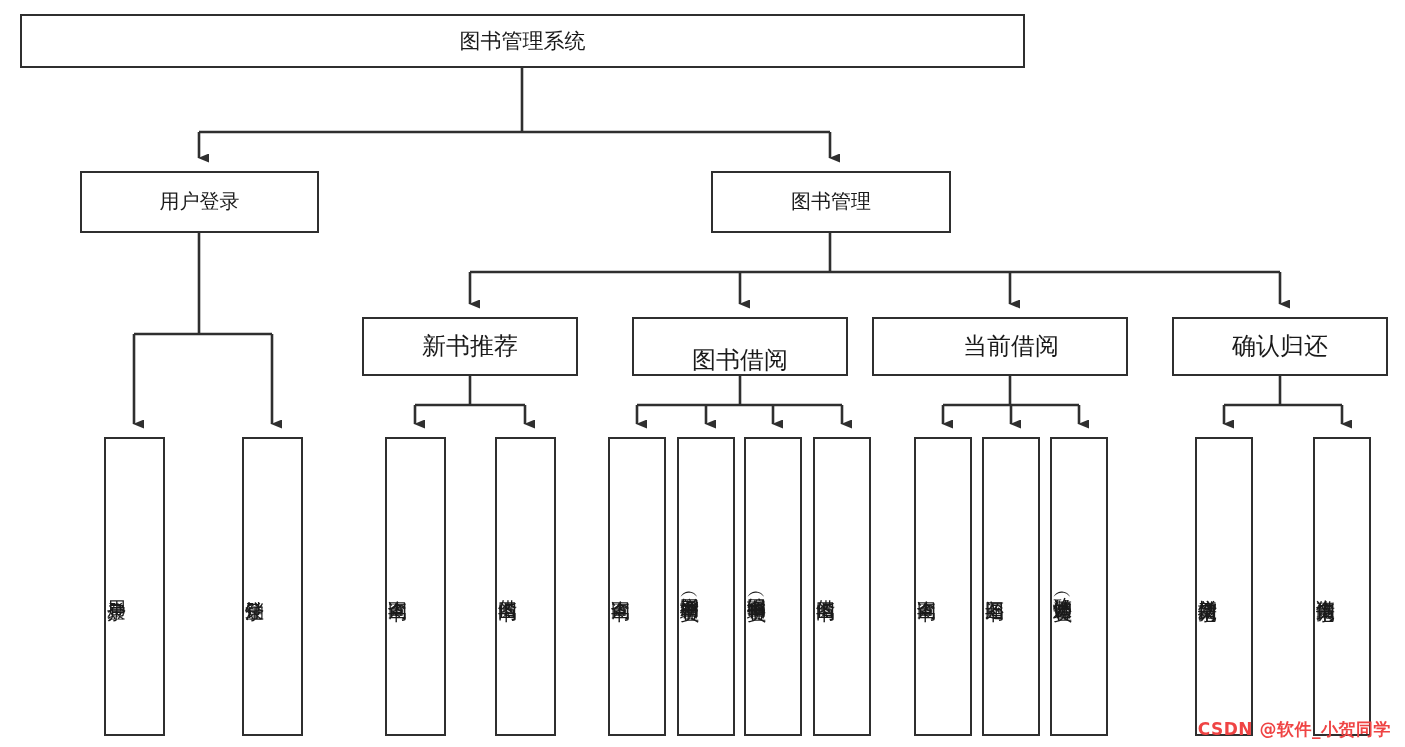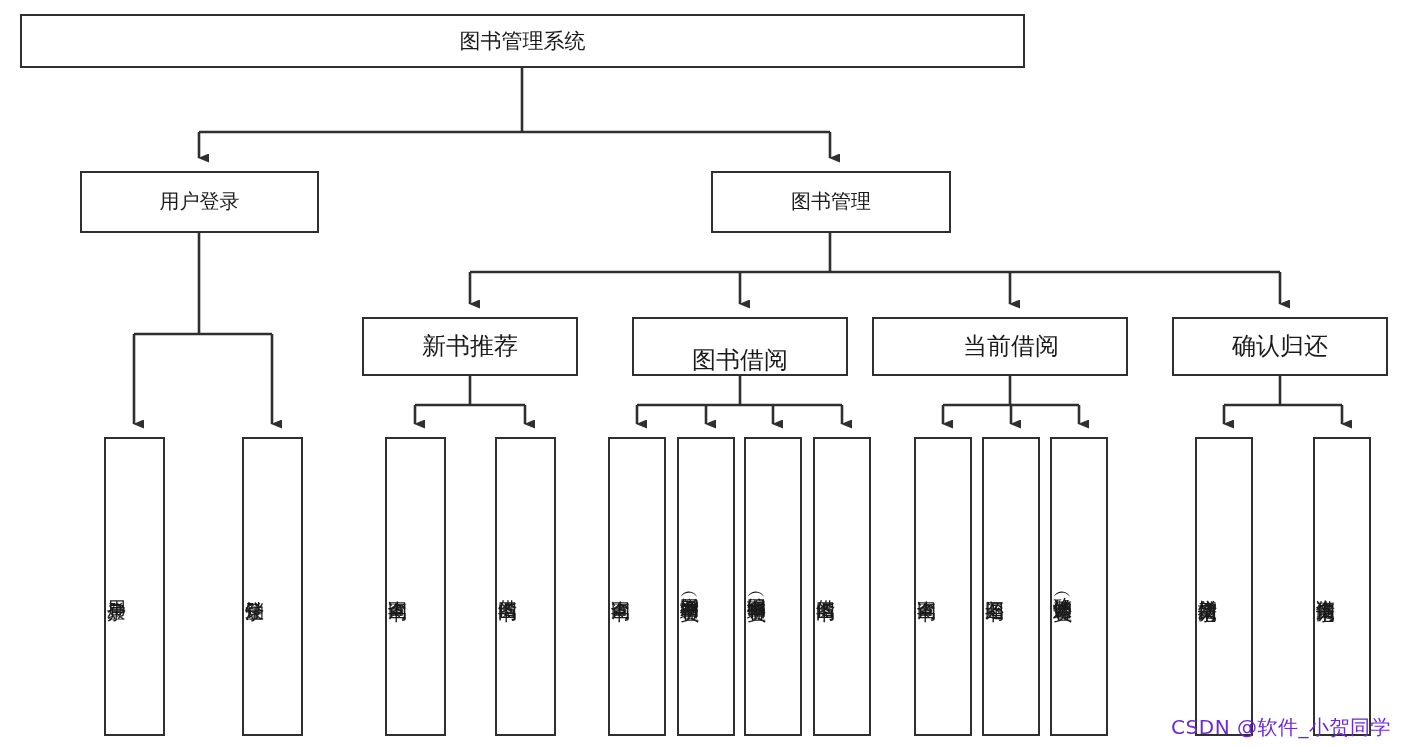--- a/index.html
+++ b/index.html
@@ -47,25 +47,26 @@
     position:absolute;
     left:0;top:0;
     width:1405px;
     height:747px;
     pointer-events:none;
   }
   .watermark{
     position:absolute;
     right:14px;
     bottom:6px;
-    font-size:20px;
-    color:#6d28d9;
+    font-size:17px;
+    color:#ef4444;
     letter-spacing:0.5px;
     white-space:nowrap;
     pointer-events:none;
+    font-weight:bold;
   }
 </style>
 </head>
 <body>
 
 <div id="canvas">
 
   <svg class="links" viewBox="0 0 1405 747">
     <defs>
       <marker id="arrow" markerWidth="9" markerHeight="11" refX="4.5" refY="10" orient="auto" markerUnits="userSpaceOnUse">

